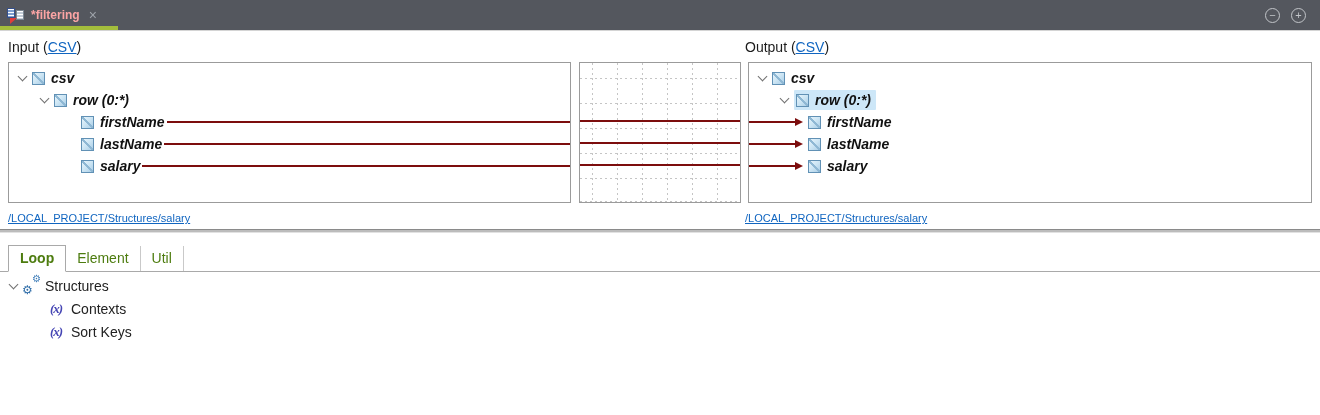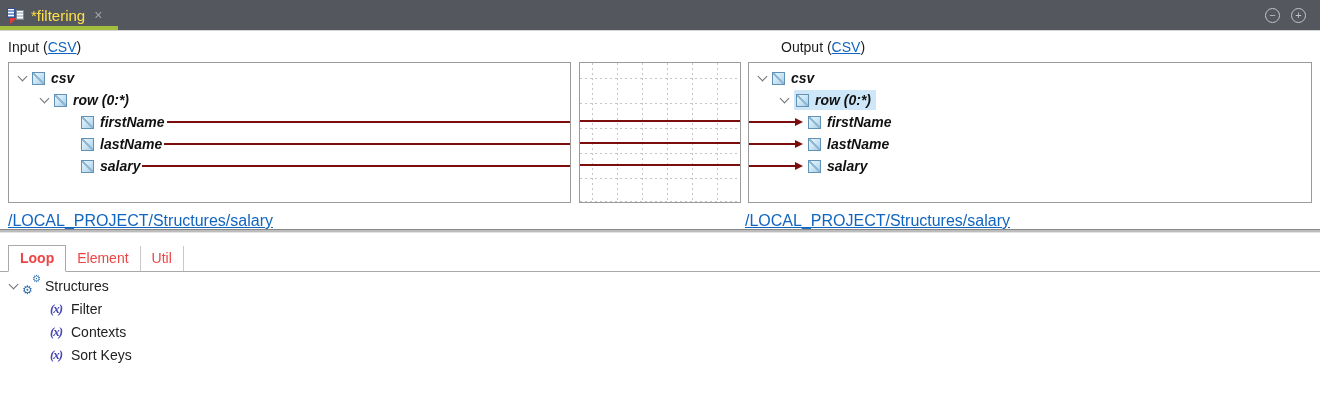--- a/index.html
+++ b/index.html
@@ -6,21 +6,21 @@
   html,body { width:1320px; height:415px; background:#fff; overflow:hidden;
               font-family:"Liberation Sans", sans-serif; }
 
   
   .titlebar { height:31px; background:#54575e; display:flex; align-items:stretch;
               border-bottom:1px solid #d4d4d4; }
   .editor-tab { position:relative; display:flex; align-items:center; gap:7px;
                 padding:0 10px 0 7px; min-width:118px; cursor:pointer; }
   .editor-tab::after { content:''; position:absolute; left:0; right:0; bottom:0; height:4px;
                        background:#a3bd3c; }
-  .tab-title { color:#fde047; font-size:15px; }
+  .tab-title { color:#fca5a5; font-size:12px;font-weight:bold; }
   .tab-close { color:#9fa4ab; font-size:14px; line-height:1; padding:2px; }
   .win-controls { margin-left:auto; display:flex; align-items:center; gap:11px; padding-right:14px; }
   .circle-btn { width:15px; height:15px; border:1.5px solid #c2c5c9; border-radius:50%;
                 color:#c2c5c9; font-size:11px; line-height:12px; text-align:center; cursor:pointer; }
 
   .mapper-icon { width:17px; height:15px; position:relative; display:inline-block; }
   .mapper-icon .m1 { position:absolute; left:0; top:0; width:8px; height:10px;
                      background:#7f9fd0; border:1px solid #35508c;
                      background-image:linear-gradient(#fff 1px, transparent 1px);
                      background-size:100% 3px; }
@@ -56,30 +56,30 @@
                border-left:3px solid transparent; border-right:3px solid transparent;
                border-bottom:6px solid #cf8a2a; }
   .in-line { flex:1; height:2px; background:#7c0d0d; margin-left:2px; }
   .out-line { width:46px; height:2px; background:#7c0d0d; flex:none; }
   .out-arrow { width:0; height:0; border-left:8px solid #7c0d0d; flex:none;
                border-top:4px solid transparent; border-bottom:4px solid transparent; margin-right:5px; }
   .sel-wrap { display:flex; align-items:center; background:#cde7f8; padding:2px 5px 2px 2px;
               border-radius:1px; }
   .sel-wrap .elem-icon { margin-right:6px; }
 
-  .struct-link { position:absolute; top:181px; font-size:16px; }
+  .struct-link { position:absolute; top:181px; font-size:11px; }
 
   .sash { position:absolute; top:198px; left:0; width:100%; height:4px; background:#bcbcbc;
           border-top:1px solid #8a8a8a; border-bottom:1px solid #e2e2e2; cursor:row-resize; }
 
   
   .btabs { position:absolute; top:212px; left:0; width:100%; height:29px;
            display:flex; align-items:flex-end; padding-left:8px;
            border-bottom:1px solid #a9a9a9; }
-  .btab { font-size:14px; color:#ef4444; padding:4px 11px 5px 11px; cursor:pointer;
+  .btab { font-size:14px; color:#4d7c0f; padding:4px 11px 5px 11px; cursor:pointer;
           border-right:1px solid #c9c9c9; margin-bottom:0; }
   .btab.active { font-weight:bold; border:1px solid #a9a9a9; border-bottom:1px solid #fff;
                  margin-bottom:-1px; background:#fff; }
 
   .btree { position:absolute; top:243px; left:0; width:100%; }
   .brow { height:23px; display:flex; align-items:center; font-size:14px; color:#222; cursor:default; }
   .fx-icon { flex:none; width:17px; margin-right:4px; color:#4646b4; font-size:13px;
              font-family:"Liberation Serif", serif; font-style:italic; font-weight:600;
              letter-spacing:-1px; }
   .fx-icon::before { content:"(x)"; }
@@ -102,21 +102,21 @@
   </div>
   <div class="win-controls">
     <div class="circle-btn">−</div>
     <div class="circle-btn">+</div>
   </div>
 </div>
 
 <div class="content">
 
   <div class="panel-header" style="left:8px"><span>Input (</span><a class="hlink">CSV</a><span>)</span></div>
-  <div class="panel-header" style="left:781px"><span>Output (</span><a class="hlink">CSV</a><span>)</span></div>
+  <div class="panel-header" style="left:745px"><span>Output (</span><a class="hlink">CSV</a><span>)</span></div>
 
   <div class="tree-panel" style="left:8px; width:563px">
     <div class="trow" style="padding-left:10px">
       <span class="chev"></span>
       <span class="elem-icon"></span>
       <span class="lbl">csv</span>
     </div>
     <div class="trow" style="padding-left:32px">
       <span class="chev"></span>
       <span class="elem-icon"></span>
@@ -209,24 +209,20 @@
     <div class="brow" style="padding-left:10px">
       <span class="chev"></span>
       <span class="gears-icon">
           <span class="g1">⚙</span>
           <span class="g2">⚙</span>
         </span>
       <span>Structures</span>
     </div>
     <div class="brow" style="padding-left:50px">
       <span class="fx-icon"></span>
-      <span>Filter</span>
-    </div>
-    <div class="brow" style="padding-left:50px">
-      <span class="fx-icon"></span>
       <span>Contexts</span>
     </div>
     <div class="brow" style="padding-left:50px">
       <span class="fx-icon"></span>
       <span>Sort Keys</span>
     </div>
   </div>
 
 </div>
 

